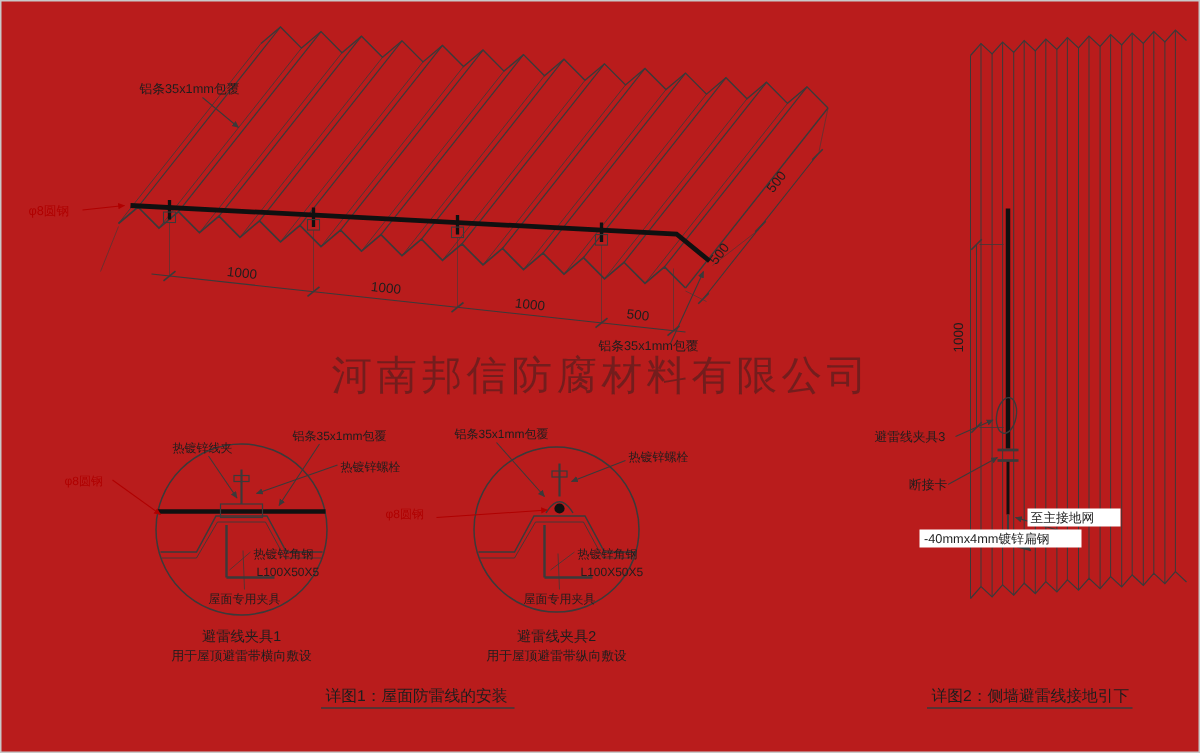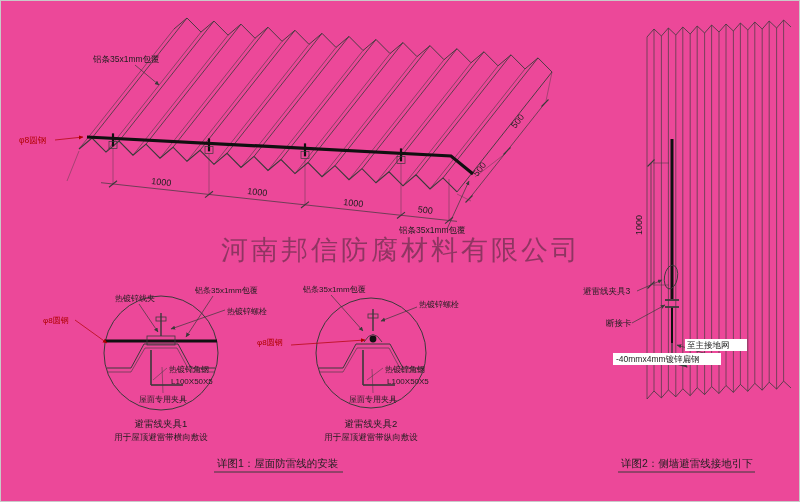--- a/index.html
+++ b/index.html
@@ -1,16 +1,16 @@
 <!DOCTYPE html>
 <html><head>
 <meta charset="utf-8">
 <style>
   html,body{margin:0;padding:0;background:#fff;}
-  .page{position:relative;width:798px;height:500px;background:#ec4899;border:1px solid #c9c9c9;overflow:hidden;}
+  .page{position:relative;width:798px;height:500px;background:#b91c1c;border:1px solid #c9c9c9;overflow:hidden;}
   svg{position:absolute;left:0;top:0;}
   .t{font-family:"Liberation Sans","DejaVu Sans",sans-serif;fill:#1e1e1e;stroke:none;}
   .r{fill:#b00000;}
   .wm{font-family:"Liberation Serif","DejaVu Serif",serif;letter-spacing:3px;}
 </style>
 </head>
 <body>
 
 <div class="page">
 <svg id="cad" width="798" height="500" viewBox="0 0 798 500">

